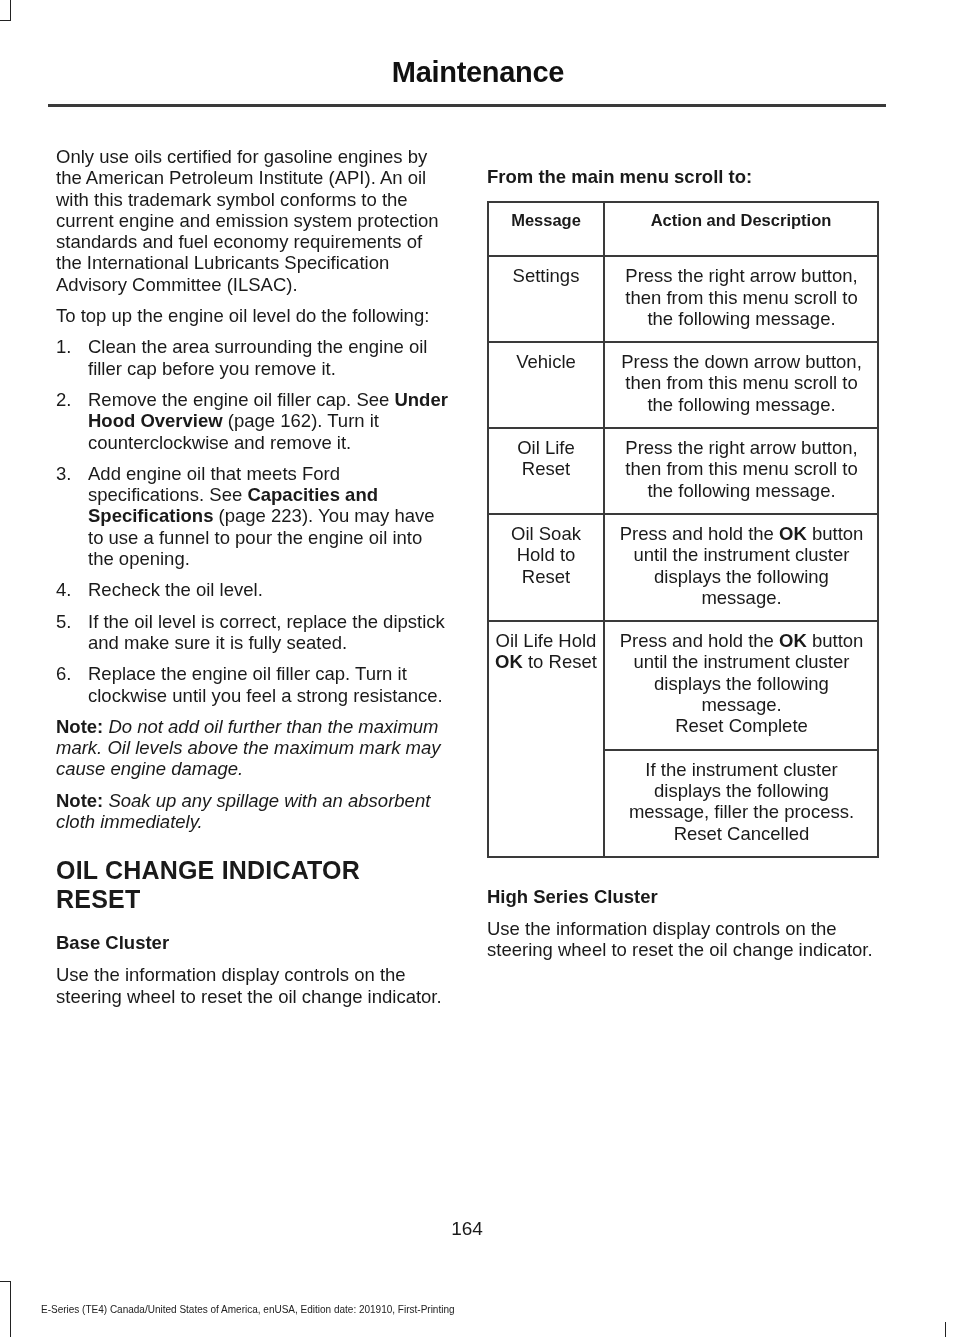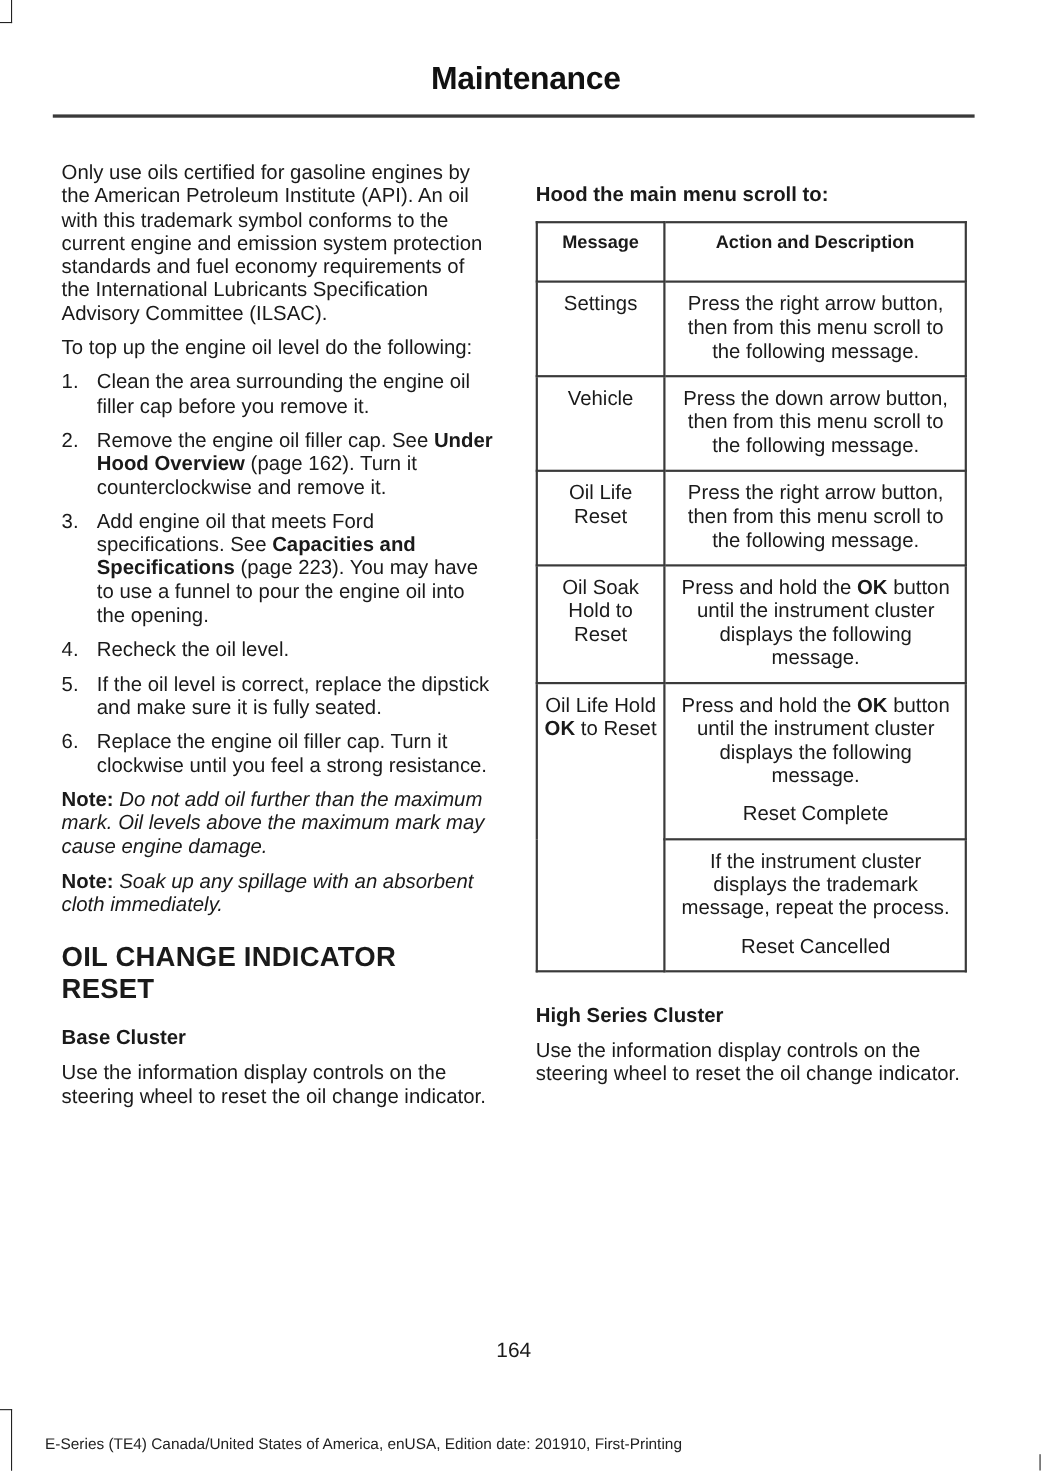--- a/index.html
+++ b/index.html
@@ -38,24 +38,24 @@
 
   .table-caption { font-weight: bold; font-size: 18.5px; line-height: 22px; margin-bottom: 13px; }
   table.msg-table { border-collapse: collapse; width: 392px; }
   table.msg-table th, table.msg-table td {
     border: 2px solid #3a3a3a; vertical-align: top; font-size: 18.5px; line-height: 21.3px; text-align: center;
   }
   table.msg-table th { font-weight: bold; font-size: 16.5px; padding: 7px 6px 24px 6px; text-align: center; }
   table.msg-table td { padding: 8px 6px 12px 6px; }
   table.msg-table td.col-msg { width: 102px; }
   table.msg-table td.col-desc { padding-left: 7px; }
-  .cell-sub { margin-top: 13px; }
+  .cell-sub { }
 
   .page-number { position: absolute; left: 48px; top: 1218px; width: 838px; text-align: center; font-size: 19px; }
-  .footer-text { position: absolute; left: 31px; top: 1304px; font-size: 14px; color: #222; padding-left: 10px; }
+  .footer-text { position: absolute; left: 31px; top: 1304px; font-size: 10px; color: #222; padding-left: 10px; }
   .watermark { position: absolute; left: 662px; top: 1358px; font-size: 29px; color: #4d7c0f; letter-spacing: -0.3px; }
 </style>
 </head>
 <body>
 
 <div class="crop-mark cm-tl"></div>
 <div class="crop-mark cm-bl"></div>
 <div class="crop-mark cm-br"></div>
 
 <div class="page-header">Maintenance</div>
@@ -98,21 +98,21 @@
   <p class="note">
     <span class="label">Note:</span><span class="text"> Soak up any spillage with an absorbent cloth immediately.</span>
   </p>
 
   <div class="section-title">Oil Change Indicator Reset</div>
   <div class="sub-title">Base Cluster</div>
   <p>Use the information display controls on the steering wheel to reset the oil change indicator.</p>
 </div>
 
 <div class="col-right">
-  <div class="table-caption">Hood the main menu scroll to:</div>
+  <div class="table-caption">From the main menu scroll to:</div>
   <table class="msg-table">
     <thead>
       <tr>
         <th>Message</th>
         <th>Action and Description</th>
       </tr>
     </thead>
     <tbody>
       <tr>
         <td class="col-msg">Settings</td>
@@ -132,21 +132,21 @@
       </tr>
       <tr>
         <td class="col-msg" rowspan="2"><span>Oil Life Hold </span><span class="bold">OK</span><span> to Reset</span></td>
         <td class="col-desc">
           <div><span>Press and hold the </span><span class="bold">OK</span><span> button until the instrument cluster displays the following message.</span></div>
           <div class="cell-sub">Reset Complete</div>
         </td>
       </tr>
       <tr>
         <td class="col-desc">
-          <div>If the instrument cluster displays the trademark message, repeat the process.</div>
+          <div>If the instrument cluster displays the following message, filler the process.</div>
           <div class="cell-sub">Reset Cancelled</div>
         </td>
       </tr>
     </tbody>
   </table>
 
   <div class="sub-title" style="margin-top:28px;">High Series Cluster</div>
   <p>Use the information display controls on the steering wheel to reset the oil change indicator.</p>
 </div>
 

